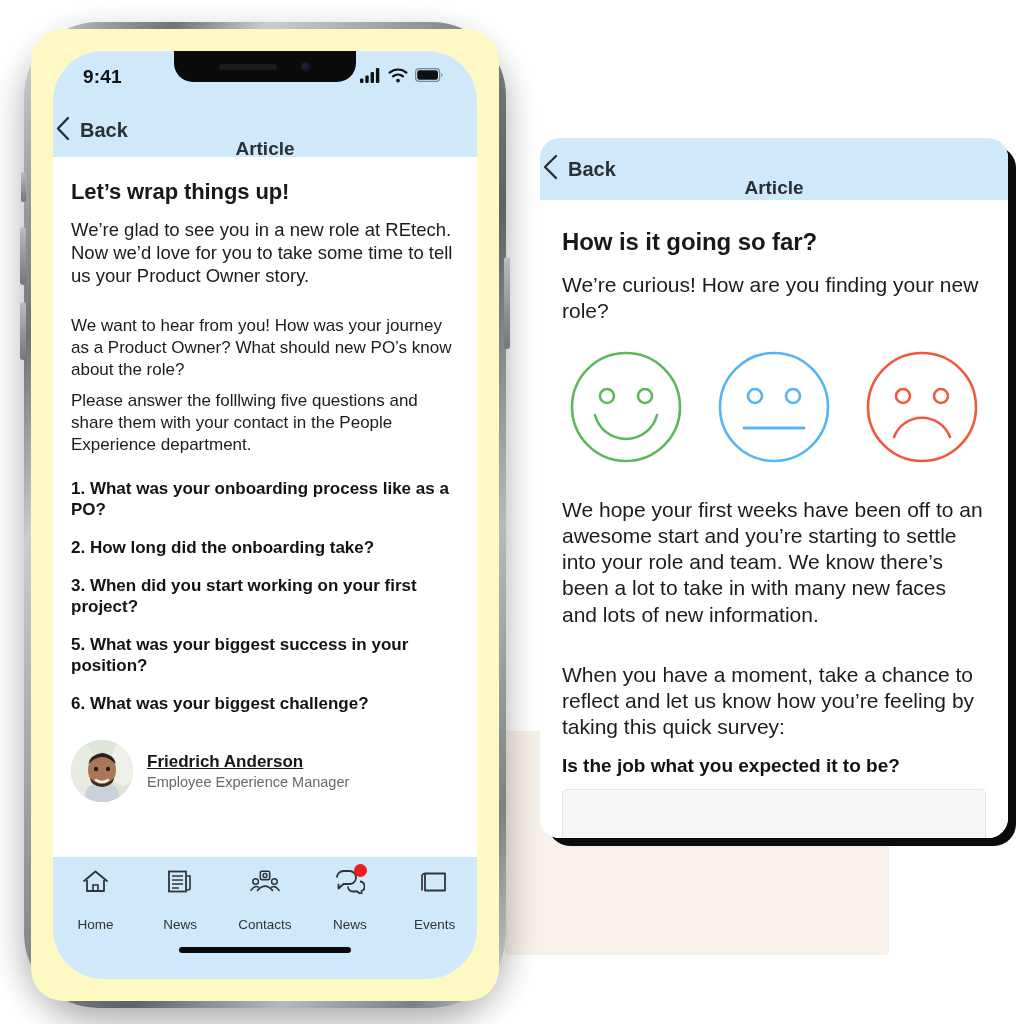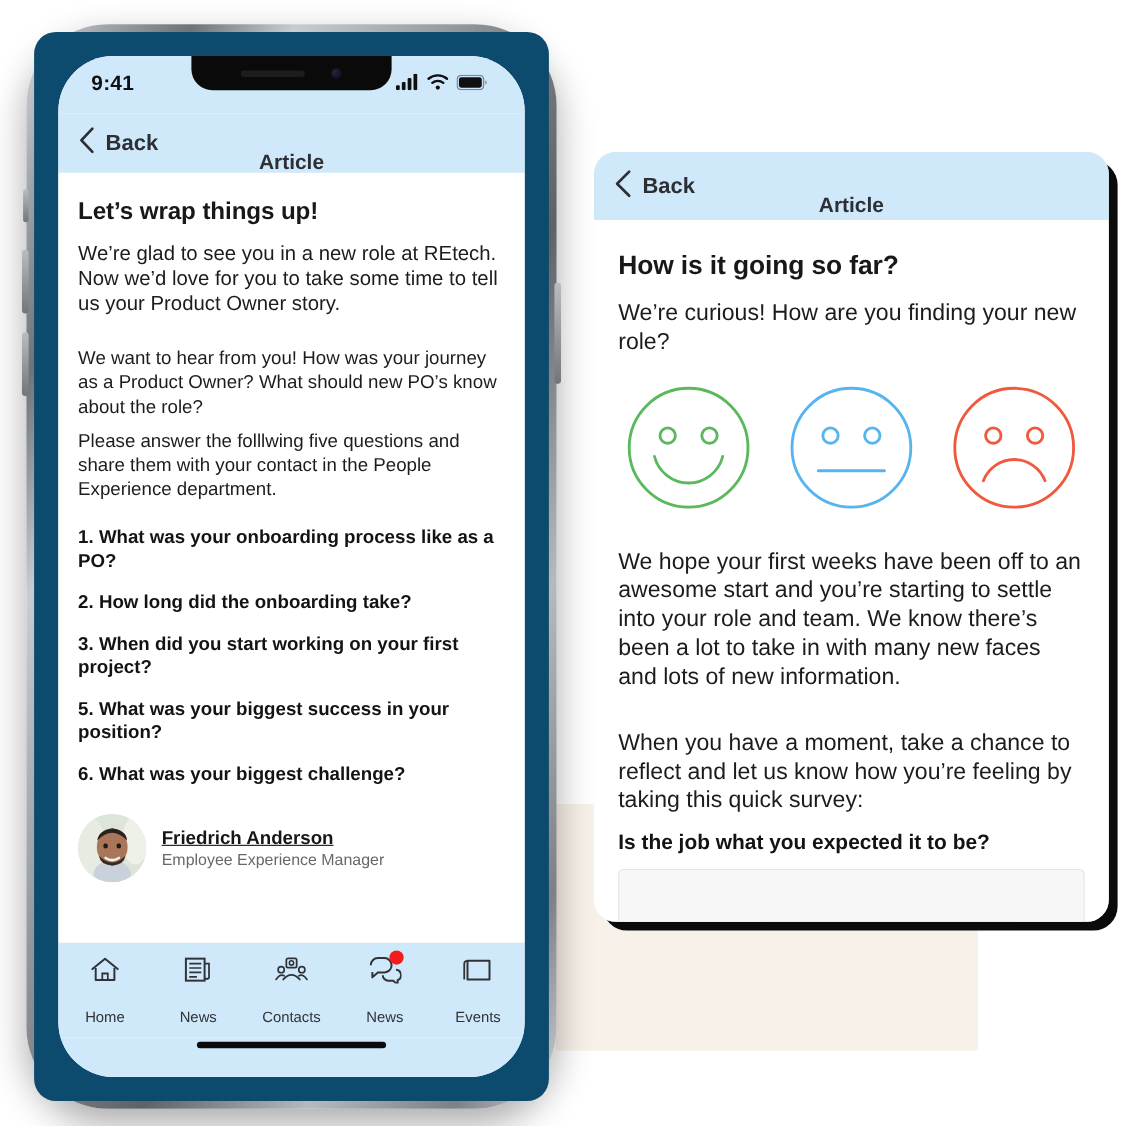--- a/index.html
+++ b/index.html
@@ -33,21 +33,21 @@
   .device{
     position:absolute;left:24px;top:22px;width:482px;height:986px;
   }
   .device-outer{
     position:absolute;inset:0;border-radius:74px;
     background:linear-gradient(115deg,#d8dadd 0%,#9fa3a8 8%,#6f7378 16%,#c9ccd0 26%,#8c9095 44%,#5e6267 60%,#b6babe 76%,#7d8186 90%,#cfd2d6 100%);
     box-shadow:0 14px 34px rgba(0,0,0,.33);
   }
   .device-body{
     position:absolute;left:7px;top:7px;right:7px;bottom:7px;
-    border-radius:20px;background:#0c4a6e;
+    border-radius:32px;background:#fef9c3;
   }
   .device-screen{
     position:absolute;left:22px;top:22px;right:22px;bottom:22px;
     border-radius:50px;background:#ffffff;overflow:hidden;
     display:flex;flex-direction:column;
   }
   .notch{
     position:absolute;left:50%;transform:translateX(-50%);
     top:0;width:182px;height:31px;background:#0a0a0a;
     border-bottom-left-radius:19px;border-bottom-right-radius:19px;
@@ -66,21 +66,21 @@
   
   .statusbar{
     background:#cfe9fb;height:52px;flex:0 0 52px;
     display:flex;align-items:center;justify-content:space-between;
     padding:0 34px 0 30px;box-sizing:border-box;position:relative;z-index:5;
   }
   .sb-time{font-size:19px;font-weight:bold;color:#101012;letter-spacing:.2px;}
   .sb-right{display:flex;align-items:center;gap:7px;}
   .navbar{
     background:#cfe9fb;height:54px;flex:0 0 54px;
-    display:flex;align-items:center;position:relative;padding:0 18px;box-sizing:border-box;
+    display:flex;align-items:center;position:relative;padding:0 2px;box-sizing:border-box;
   }
   .navbar.card{height:62px;flex:0 0 62px;}
   .back{display:flex;align-items:center;gap:9px;cursor:pointer;z-index:2;}
   .back-label{font-size:20px;font-weight:bold;color:#2c2f33;}
   .nav-title{
     position:absolute;left:0;right:0;text-align:center;
     font-size:19px;font-weight:bold;color:#2c2f33;pointer-events:none;margin-top:38px;
   }
 
   .content{flex:1 1 auto;background:#fff;overflow:hidden;}

